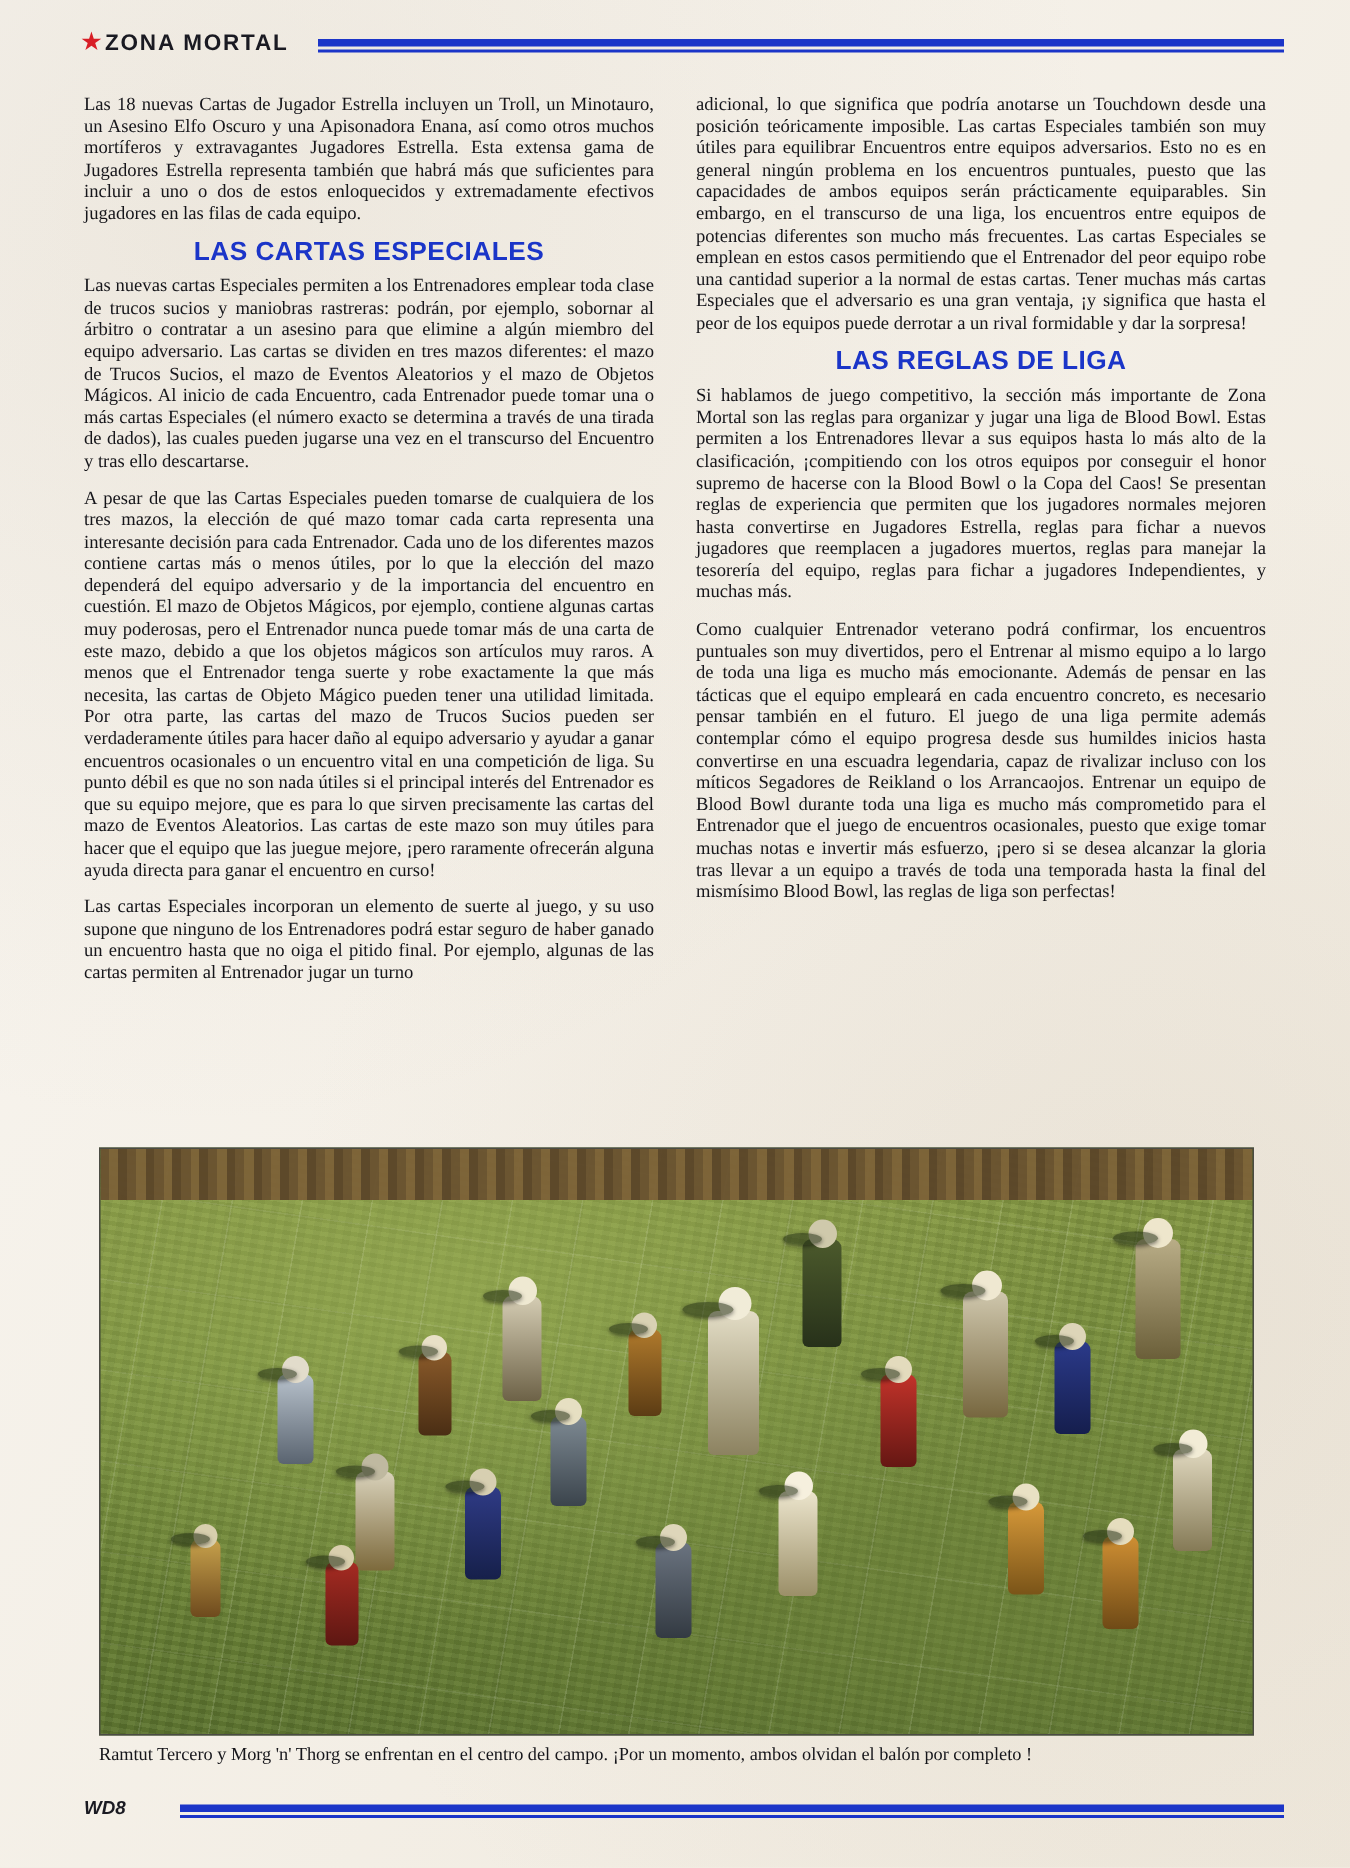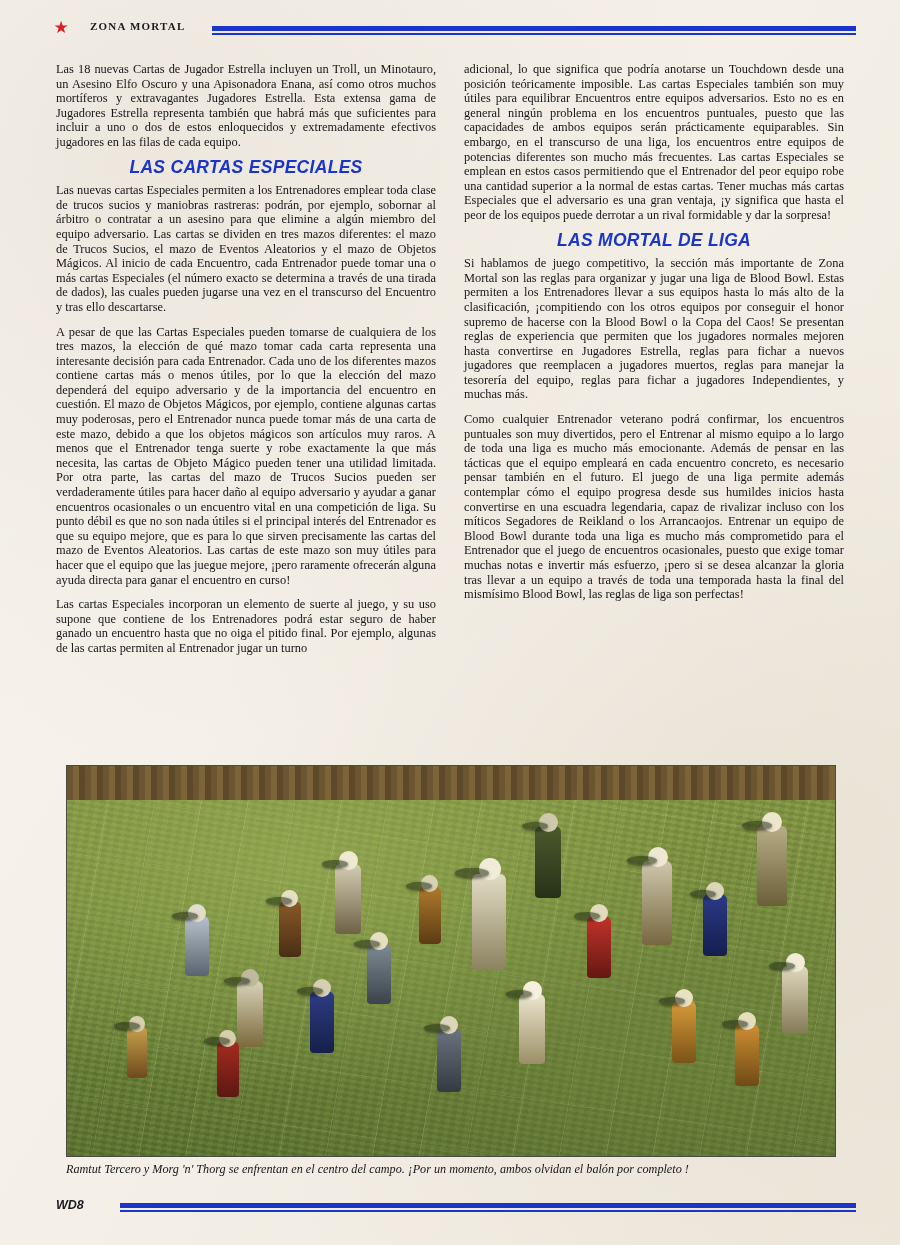--- a/index.html
+++ b/index.html
@@ -46,25 +46,25 @@
     top: 1px;
     width: 18px;
     height: 18px;
     color: #d81e26;
     font-size: 17px;
     line-height: 18px;
     text-align: center;
   }
   .header-title {
     position: absolute;
-    left: 38px;
+    left: 18px;
     top: 2px;
-    font-family: Liberation Serif, serif;
+    font-family: Liberation Sans, sans-serif;
     font-weight: bold;
-    font-size: 11px;
+    font-size: 15px;
     letter-spacing: 1.2px;
     color: #1a1a22;
   }
   .header-rule {
     position: absolute;
     left: 160px;
     right: 0;
     top: 8px;
     height: 5px;
     background: #1b35c8;
@@ -101,21 +101,20 @@
     font-family: Liberation Serif, serif;
   }
   .sec-head {
     font-family: "Liberation Sans", sans-serif;
     font-weight: bold;
     font-size: 17.5px;
     color: #1b35c8;
     text-align: center;
     letter-spacing: 0.3px;
     margin: 6px 0 9px 0;
-    font-style: italic;
   }
 
   .photo {
     position: absolute;
     left: 66px;
     top: 765px;
     width: 768px;
     height: 390px;
     border: 1px solid #4b4b44;
     overflow: hidden;
@@ -169,21 +168,20 @@
     height: 8px;
     border-radius: 50%;
     background: rgba(35,45,20,0.55);
     box-shadow: 0 1px 3px rgba(0,0,0,0.5);
   }
   .caption {
     position: absolute;
     left: 66px;
     top: 1162px;
     width: 790px;
-    font-style: italic;
     font-size: 12.2px;
     line-height: 15px;
   }
   .footer-rule {
     position: absolute;
     left: 120px;
     right: 44px;
     top: 1203px;
     height: 5px;
     background: #1b35c8;
@@ -219,26 +217,26 @@
     <div class="header-rule2"></div>
   </div>
 
   <div class="columns">
 
     <div class="col">
       <p>Las 18 nuevas Cartas de Jugador Estrella incluyen un Troll, un Minotauro, un Asesino Elfo Oscuro y una Apisonadora Enana, así como otros muchos mortíferos y extravagantes Jugadores Estrella. Esta extensa gama de Jugadores Estrella representa también que habrá más que suficientes para incluir a uno o dos de estos enloquecidos y extremadamente efectivos jugadores en las filas de cada equipo.</p>
       <div class="sec-head">LAS CARTAS ESPECIALES</div>
       <p>Las nuevas cartas Especiales permiten a los Entrenadores emplear toda clase de trucos sucios y maniobras rastreras: podrán, por ejemplo, sobornar al árbitro o contratar a un asesino para que elimine a algún miembro del equipo adversario. Las cartas se dividen en tres mazos diferentes: el mazo de Trucos Sucios, el mazo de Eventos Aleatorios y el mazo de Objetos Mágicos. Al inicio de cada Encuentro, cada Entrenador puede tomar una o más cartas Especiales (el número exacto se determina a través de una tirada de dados), las cuales pueden jugarse una vez en el transcurso del Encuentro y tras ello descartarse.</p>
       <p>A pesar de que las Cartas Especiales pueden tomarse de cualquiera de los tres mazos, la elección de qué mazo tomar cada carta representa una interesante decisión para cada Entrenador. Cada uno de los diferentes mazos contiene cartas más o menos útiles, por lo que la elección del mazo dependerá del equipo adversario y de la importancia del encuentro en cuestión. El mazo de Objetos Mágicos, por ejemplo, contiene algunas cartas muy poderosas, pero el Entrenador nunca puede tomar más de una carta de este mazo, debido a que los objetos mágicos son artículos muy raros. A menos que el Entrenador tenga suerte y robe exactamente la que más necesita, las cartas de Objeto Mágico pueden tener una utilidad limitada. Por otra parte, las cartas del mazo de Trucos Sucios pueden ser verdaderamente útiles para hacer daño al equipo adversario y ayudar a ganar encuentros ocasionales o un encuentro vital en una competición de liga. Su punto débil es que no son nada útiles si el principal interés del Entrenador es que su equipo mejore, que es para lo que sirven precisamente las cartas del mazo de Eventos Aleatorios. Las cartas de este mazo son muy útiles para hacer que el equipo que las juegue mejore, ¡pero raramente ofrecerán alguna ayuda directa para ganar el encuentro en curso!</p>
-      <p>Las cartas Especiales incorporan un elemento de suerte al juego, y su uso supone que contiene de los Entrenadores podrá estar seguro de haber ganado un encuentro hasta que no oiga el pitido final. Por ejemplo, algunas de las cartas permiten al Entrenador jugar un turno</p>
+      <p>Las cartas Especiales incorporan un elemento de suerte al juego, y su uso supone que ninguno de los Entrenadores podrá estar seguro de haber ganado un encuentro hasta que no oiga el pitido final. Por ejemplo, algunas de las cartas permiten al Entrenador jugar un turno</p>
     </div>
 
     <div class="col">
       <p>adicional, lo que significa que podría anotarse un Touchdown desde una posición teóricamente imposible. Las cartas Especiales también son muy útiles para equilibrar Encuentros entre equipos adversarios. Esto no es en general ningún problema en los encuentros puntuales, puesto que las capacidades de ambos equipos serán prácticamente equiparables. Sin embargo, en el transcurso de una liga, los encuentros entre equipos de potencias diferentes son mucho más frecuentes. Las cartas Especiales se emplean en estos casos permitiendo que el Entrenador del peor equipo robe una cantidad superior a la normal de estas cartas. Tener muchas más cartas Especiales que el adversario es una gran ventaja, ¡y significa que hasta el peor de los equipos puede derrotar a un rival formidable y dar la sorpresa!</p>
-      <div class="sec-head">LAS MORTAL DE LIGA</div>
+      <div class="sec-head">LAS REGLAS DE LIGA</div>
       <p>Si hablamos de juego competitivo, la sección más importante de Zona Mortal son las reglas para organizar y jugar una liga de Blood Bowl. Estas permiten a los Entrenadores llevar a sus equipos hasta lo más alto de la clasificación, ¡compitiendo con los otros equipos por conseguir el honor supremo de hacerse con la Blood Bowl o la Copa del Caos! Se presentan reglas de experiencia que permiten que los jugadores normales mejoren hasta convertirse en Jugadores Estrella, reglas para fichar a nuevos jugadores que reemplacen a jugadores muertos, reglas para manejar la tesorería del equipo, reglas para fichar a jugadores Independientes, y muchas más.</p>
       <p>Como cualquier Entrenador veterano podrá confirmar, los encuentros puntuales son muy divertidos, pero el Entrenar al mismo equipo a lo largo de toda una liga es mucho más emocionante. Además de pensar en las tácticas que el equipo empleará en cada encuentro concreto, es necesario pensar también en el futuro. El juego de una liga permite además contemplar cómo el equipo progresa desde sus humildes inicios hasta convertirse en una escuadra legendaria, capaz de rivalizar incluso con los míticos Segadores de Reikland o los Arrancaojos. Entrenar un equipo de Blood Bowl durante toda una liga es mucho más comprometido para el Entrenador que el juego de encuentros ocasionales, puesto que exige tomar muchas notas e invertir más esfuerzo, ¡pero si se desea alcanzar la gloria tras llevar a un equipo a través de toda una temporada hasta la final del mismísimo Blood Bowl, las reglas de liga son perfectas!</p>
     </div>
 
   </div>
 
   <div class="photo">
     <div class="pitch"></div>
     <div class="pitch-lines"></div>
     <div class="crowd"></div>

